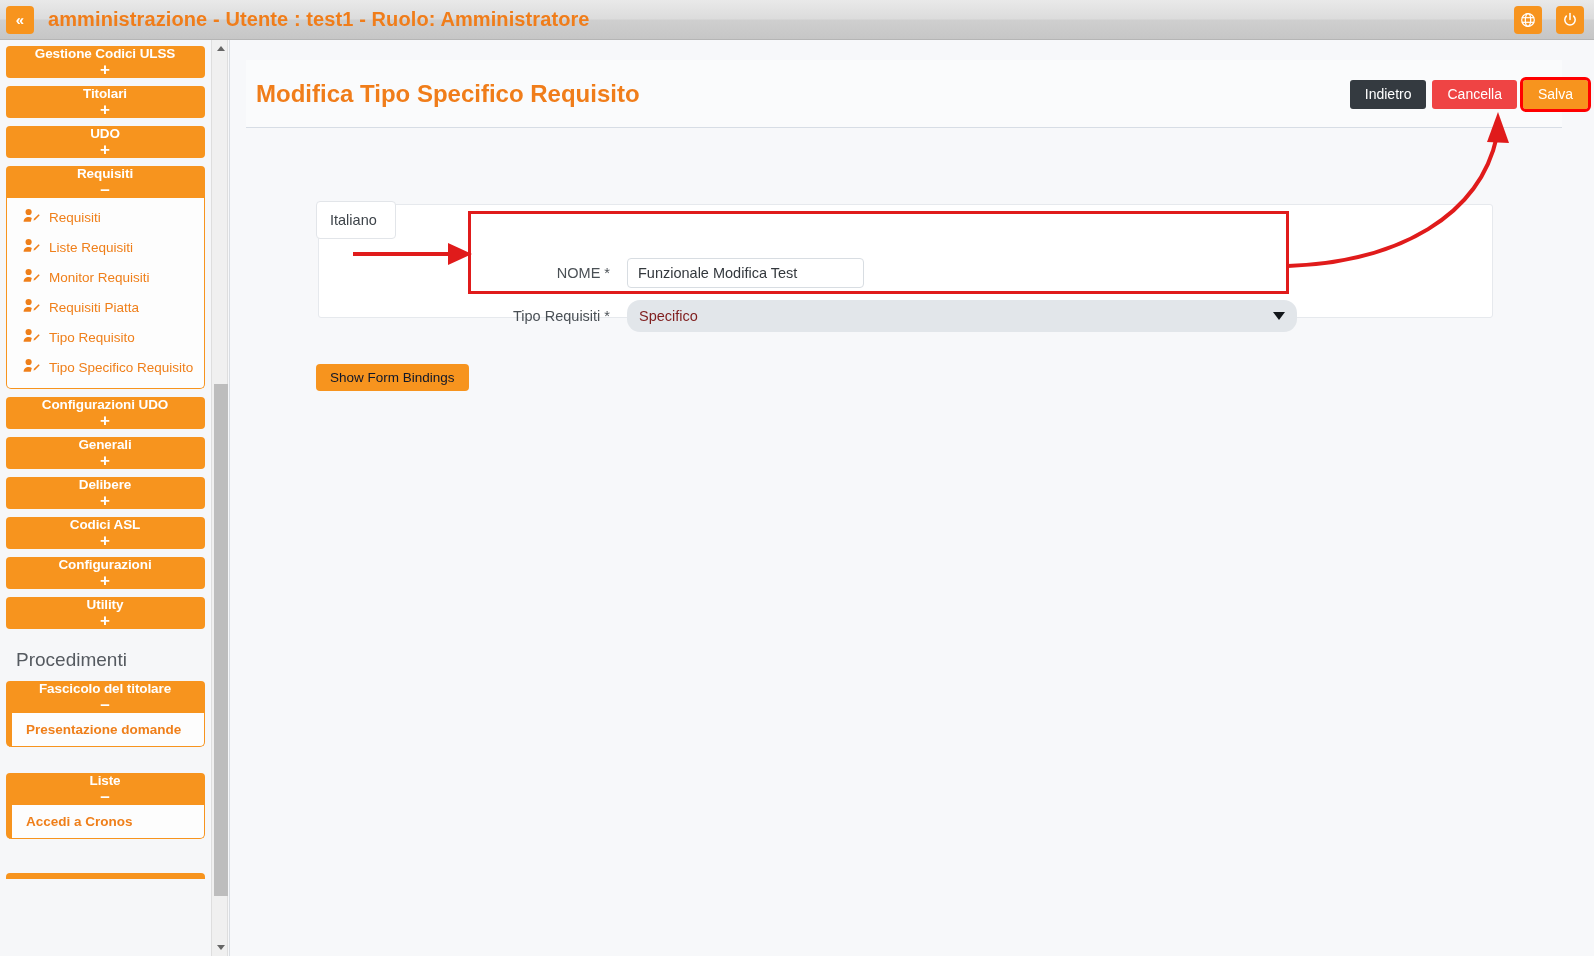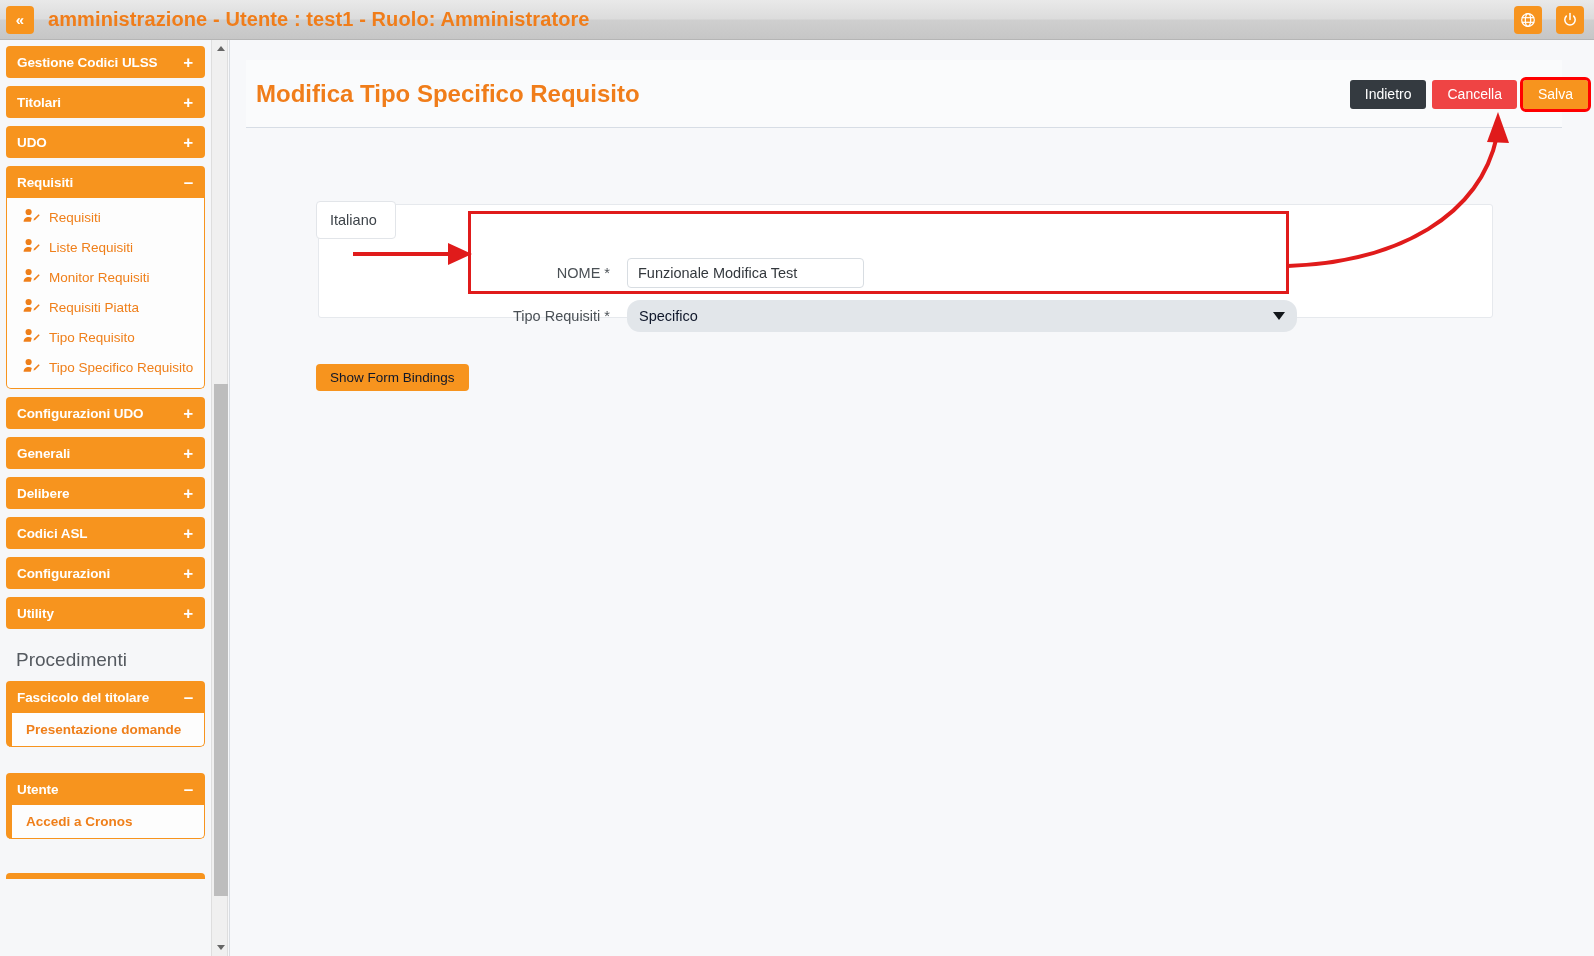--- a/index.html
+++ b/index.html
@@ -50,21 +50,21 @@
     background: #f6f7f9;
     overflow: hidden;
     padding: 6px 0 0 0;
   }
   .menu-group { margin: 0 6px 8px 6px; }
   .menu-header {
     height: 32px; background: #f7941e; border-radius: 4px;
     display: flex; align-items: center; justify-content: space-between;
     padding: 0 12px 0 11px;
     color: #ffffff; font-size: 13.5px; font-weight: bold;
-    cursor: pointer; letter-spacing: -0.1px;
+    cursor: pointer; letter-spacing: -0.1px; flex-direction: column;
   }
   .menu-header .pm { font-size: 17px; font-weight: bold; line-height: 1; }
   .menu-group.open .menu-header { border-radius: 4px 4px 0 0; }
   .submenu {
     background: #fdfdfd;
     border: 1px solid #f7941e;
     border-top: none;
     border-radius: 0 0 5px 5px;
     padding: 4px 0 6px 0;
   }
@@ -186,21 +186,21 @@
     border: 1px solid #d8dde2; border-radius: 4px;
     padding: 0 10px; font-size: 14.5px; color: #33383d;
     font-family: "Liberation Sans", sans-serif;
     background: #fff; outline: none;
   }
   #tipo-select {
     position: relative;
     width: 670px; height: 32px;
     background: #e2e6ea; border: none; border-radius: 13px;
     display: flex; align-items: center; padding: 8px 12px;
-    font-size: 14.5px; color: #0f172a; cursor: pointer;
+    font-size: 14.5px; color: #7f1d1d; cursor: pointer;
   }
   #tipo-select .caret {
     position: absolute; right: 12px; top: 50%; transform: translateY(-50%);
     width: 0; height: 0;
     border-left: 6px solid transparent; border-right: 6px solid transparent;
     border-top: 8px solid #12161a;
   }
   #show-bindings {
     position: absolute; left: 86px; top: 324px;
     background: #f7941e; color: #0f172a; border: none;
@@ -372,21 +372,21 @@
     </div>
     <div class="submenu-bold">
       <div class="sb-item">Presentazione domande</div>
     </div>
   </div>
 
   <div style="height:18px"></div>
 
   <div class="menu-group open">
     <div class="menu-header">
-      <span>Utente</span>
+      <span>Liste</span>
       <span class="pm">–</span>
     </div>
     <div class="submenu-bold">
       <div class="sb-item">Accedi a Cronos</div>
     </div>
   </div>
 
   <div style="height:26px"></div>
   <div class="partial-bar"></div>
 </div>

